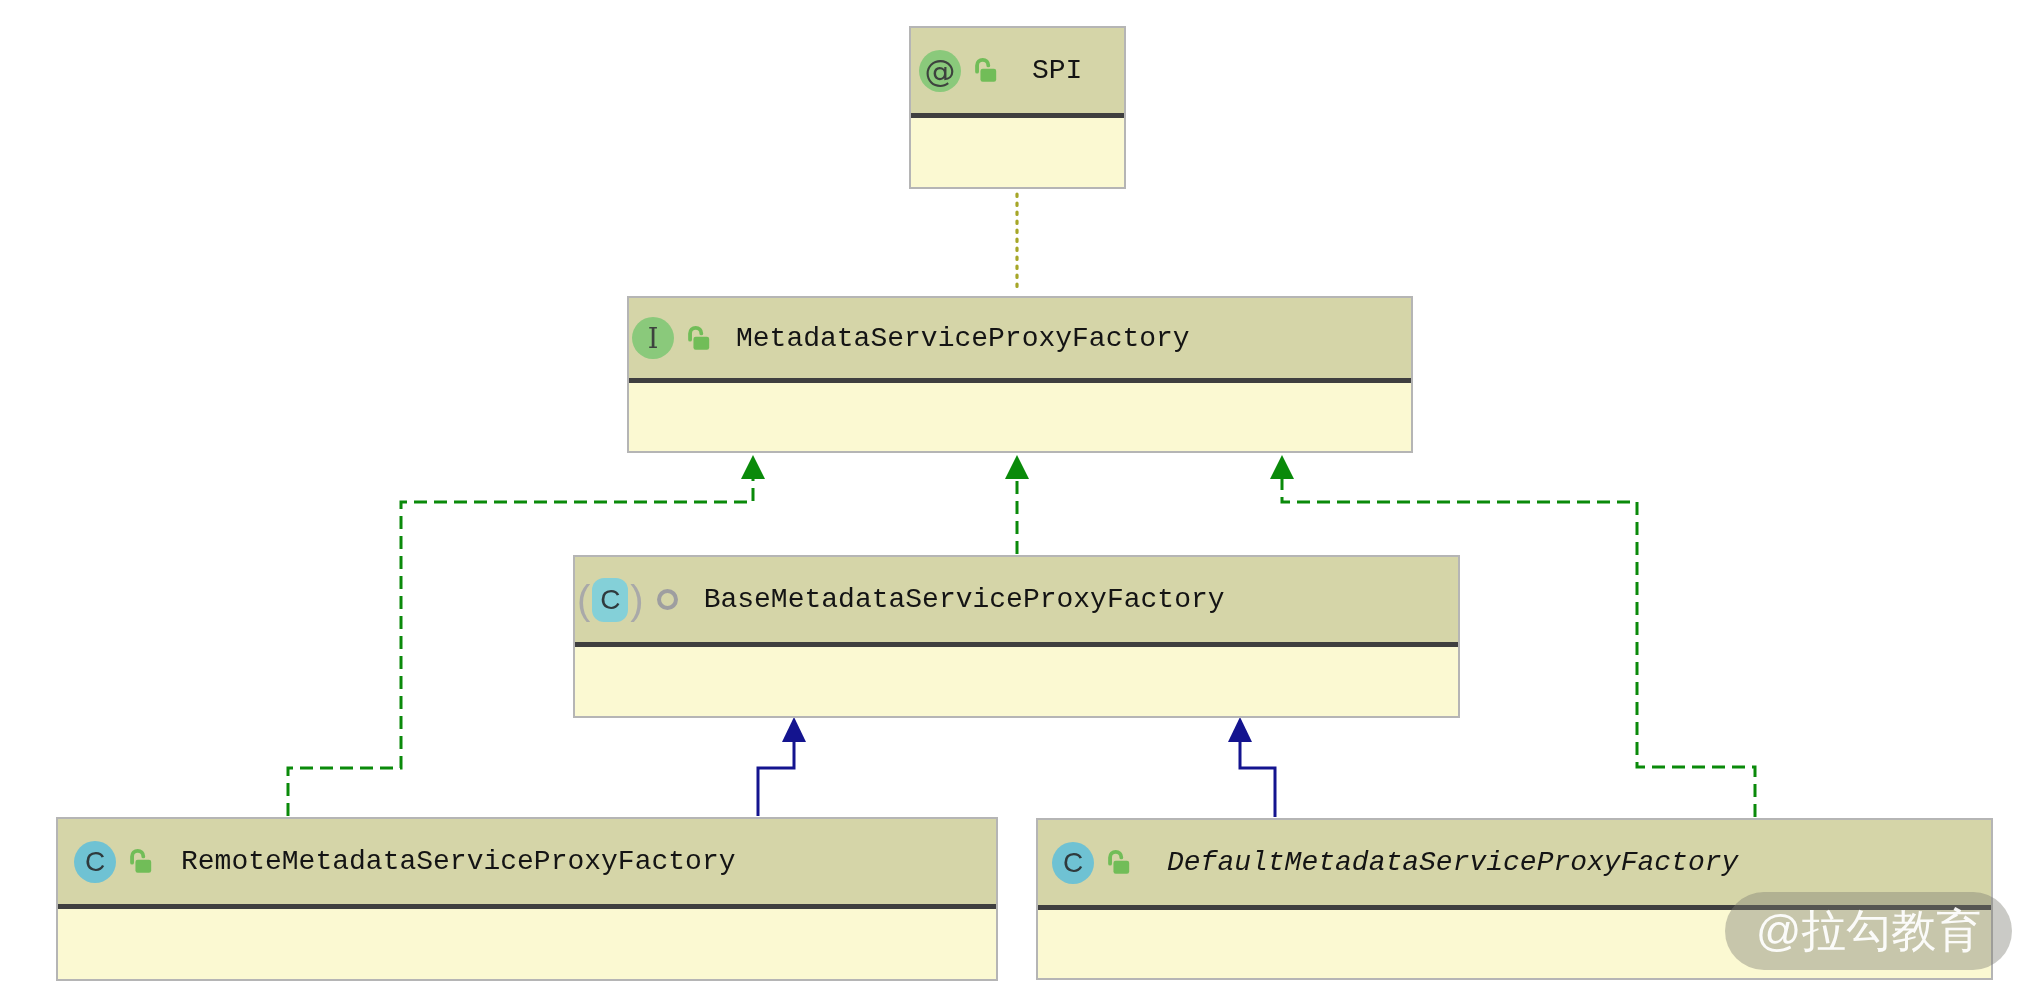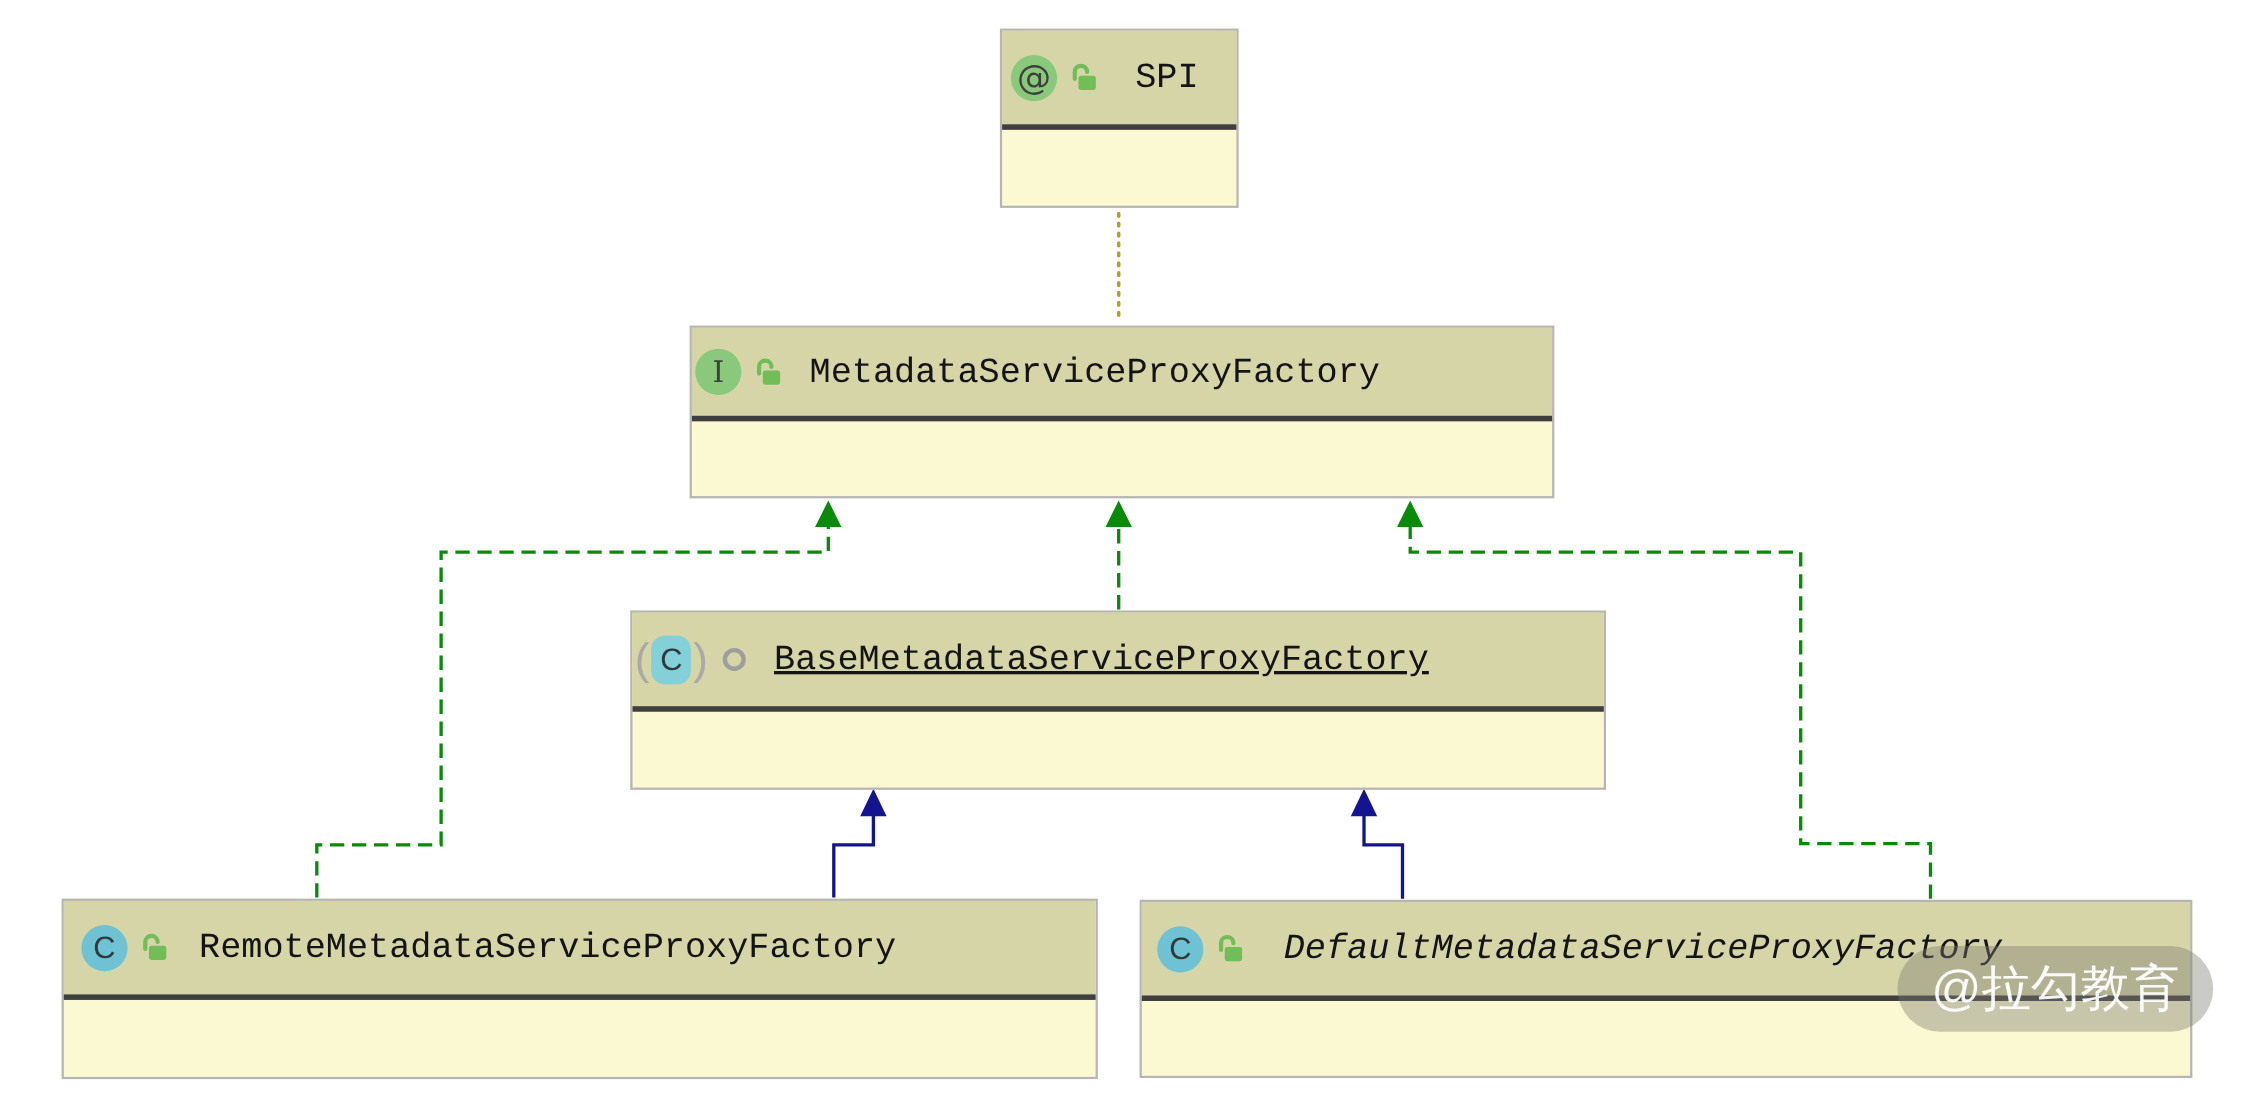--- a/index.html
+++ b/index.html
@@ -3,57 +3,57 @@
 <meta charset="utf-8">
 <style>
   html,body{margin:0;padding:0;background:#ffffff;}
   .stage{position:relative;width:2040px;height:1000px;background:#ffffff;overflow:hidden;
          font-family:"Liberation Mono","DejaVu Sans Mono",monospace;}
   
   .node{position:absolute;border:2px solid #b5b5b5;background:#fbf9d2;box-sizing:border-box;}
   .node-header{display:flex;align-items:center;background:#d5d5a8;border-bottom:5px solid #3f3f3f;
                box-sizing:content-box;}
   .node-body{width:100%;}
-  .node-label{font-size:32px;color:#141414;white-space:nowrap;}
+  .node-label{font-size:28px;color:#141414;white-space:nowrap;}
   
   .n-spi{left:909px;top:26px;width:217px;height:163px;}
   .n-spi .node-header{height:85px;}
   .n-meta{left:627px;top:296px;width:786px;height:157px;}
   .n-meta .node-header{height:80px;}
   .n-base{left:573px;top:555px;width:887px;height:163px;}
   .n-base .node-header{height:85px;}
   .n-remote{left:56px;top:817px;width:942px;height:164px;}
   .n-remote .node-header{height:85px;}
   .n-default{left:1036px;top:818px;width:957px;height:162px;}
   .n-default .node-header{height:85px;}
   
   .n-spi .icon-circle{margin-left:8px;}   .n-spi .node-label{margin-left:33px;}
   .n-meta .icon-circle{margin-left:3px;}  .n-meta .node-label{margin-left:24px;font-family:Liberation Mono, monospace;}
-  .n-base .abstract-wrap{margin-left:2px;} .n-base .node-label{margin-left:26px;text-decoration:underline;}
+  .n-base .abstract-wrap{margin-left:2px;} .n-base .node-label{margin-left:26px;}
   .n-remote .icon-circle{margin-left:16px;} .n-remote .node-label{margin-left:27px;text-align:right;}
   .n-default .icon-circle{margin-left:14px;} .n-default .node-label{margin-left:35px;font-style:italic;}
   
   .icon-circle{width:42px;height:42px;border-radius:50%;display:flex;align-items:center;
                justify-content:center;flex:0 0 auto;}
   .green-circle{background:#8ac97b;}
   .teal-circle{background:#6fc2d3;}
   .glyph-at{font-family:"DejaVu Sans",sans-serif;font-size:31px;color:#3d423e;}
   .glyph-i{font-family:"DejaVu Serif",serif;font-size:27px;color:#3d423e;}
   .glyph-c{font-family:"Liberation Sans",sans-serif;font-size:28px;color:#2f3a3d;}
   .lock{margin-left:11px;flex:0 0 auto;}
   .abstract-wrap{display:flex;align-items:center;flex:0 0 auto;}
   .paren{font-family:"Liberation Sans",sans-serif;font-size:40px;color:#a9a9a9;line-height:1;}
   .abstract-c{width:36px;height:44px;border-radius:12px;background:#84d0d8;display:flex;
               align-items:center;justify-content:center;margin:0 2px;}
   .ring{width:13px;height:13px;border:4px solid #9e9ea0;border-radius:50%;margin-left:13px;
         background:transparent;flex:0 0 auto;}
   
   .edges{position:absolute;left:0;top:0;width:2040px;height:1000px;pointer-events:none;}
   
-  .watermark{position:absolute;left:1725px;top:860px;width:287px;height:78px;border-radius:40px;
+  .watermark{position:absolute;left:1725px;top:892px;width:287px;height:78px;border-radius:40px;
              background:rgba(122,122,112,0.40);display:flex;align-items:center;justify-content:center;
              font-family:"Liberation Sans",sans-serif;font-size:45px;color:rgba(255,255,255,0.93);}
 </style>
 </head>
 <body>
 
 <div class="stage">
 
   <svg class="edges" width="2040" height="1000" viewBox="0 0 2040 1000">
 

